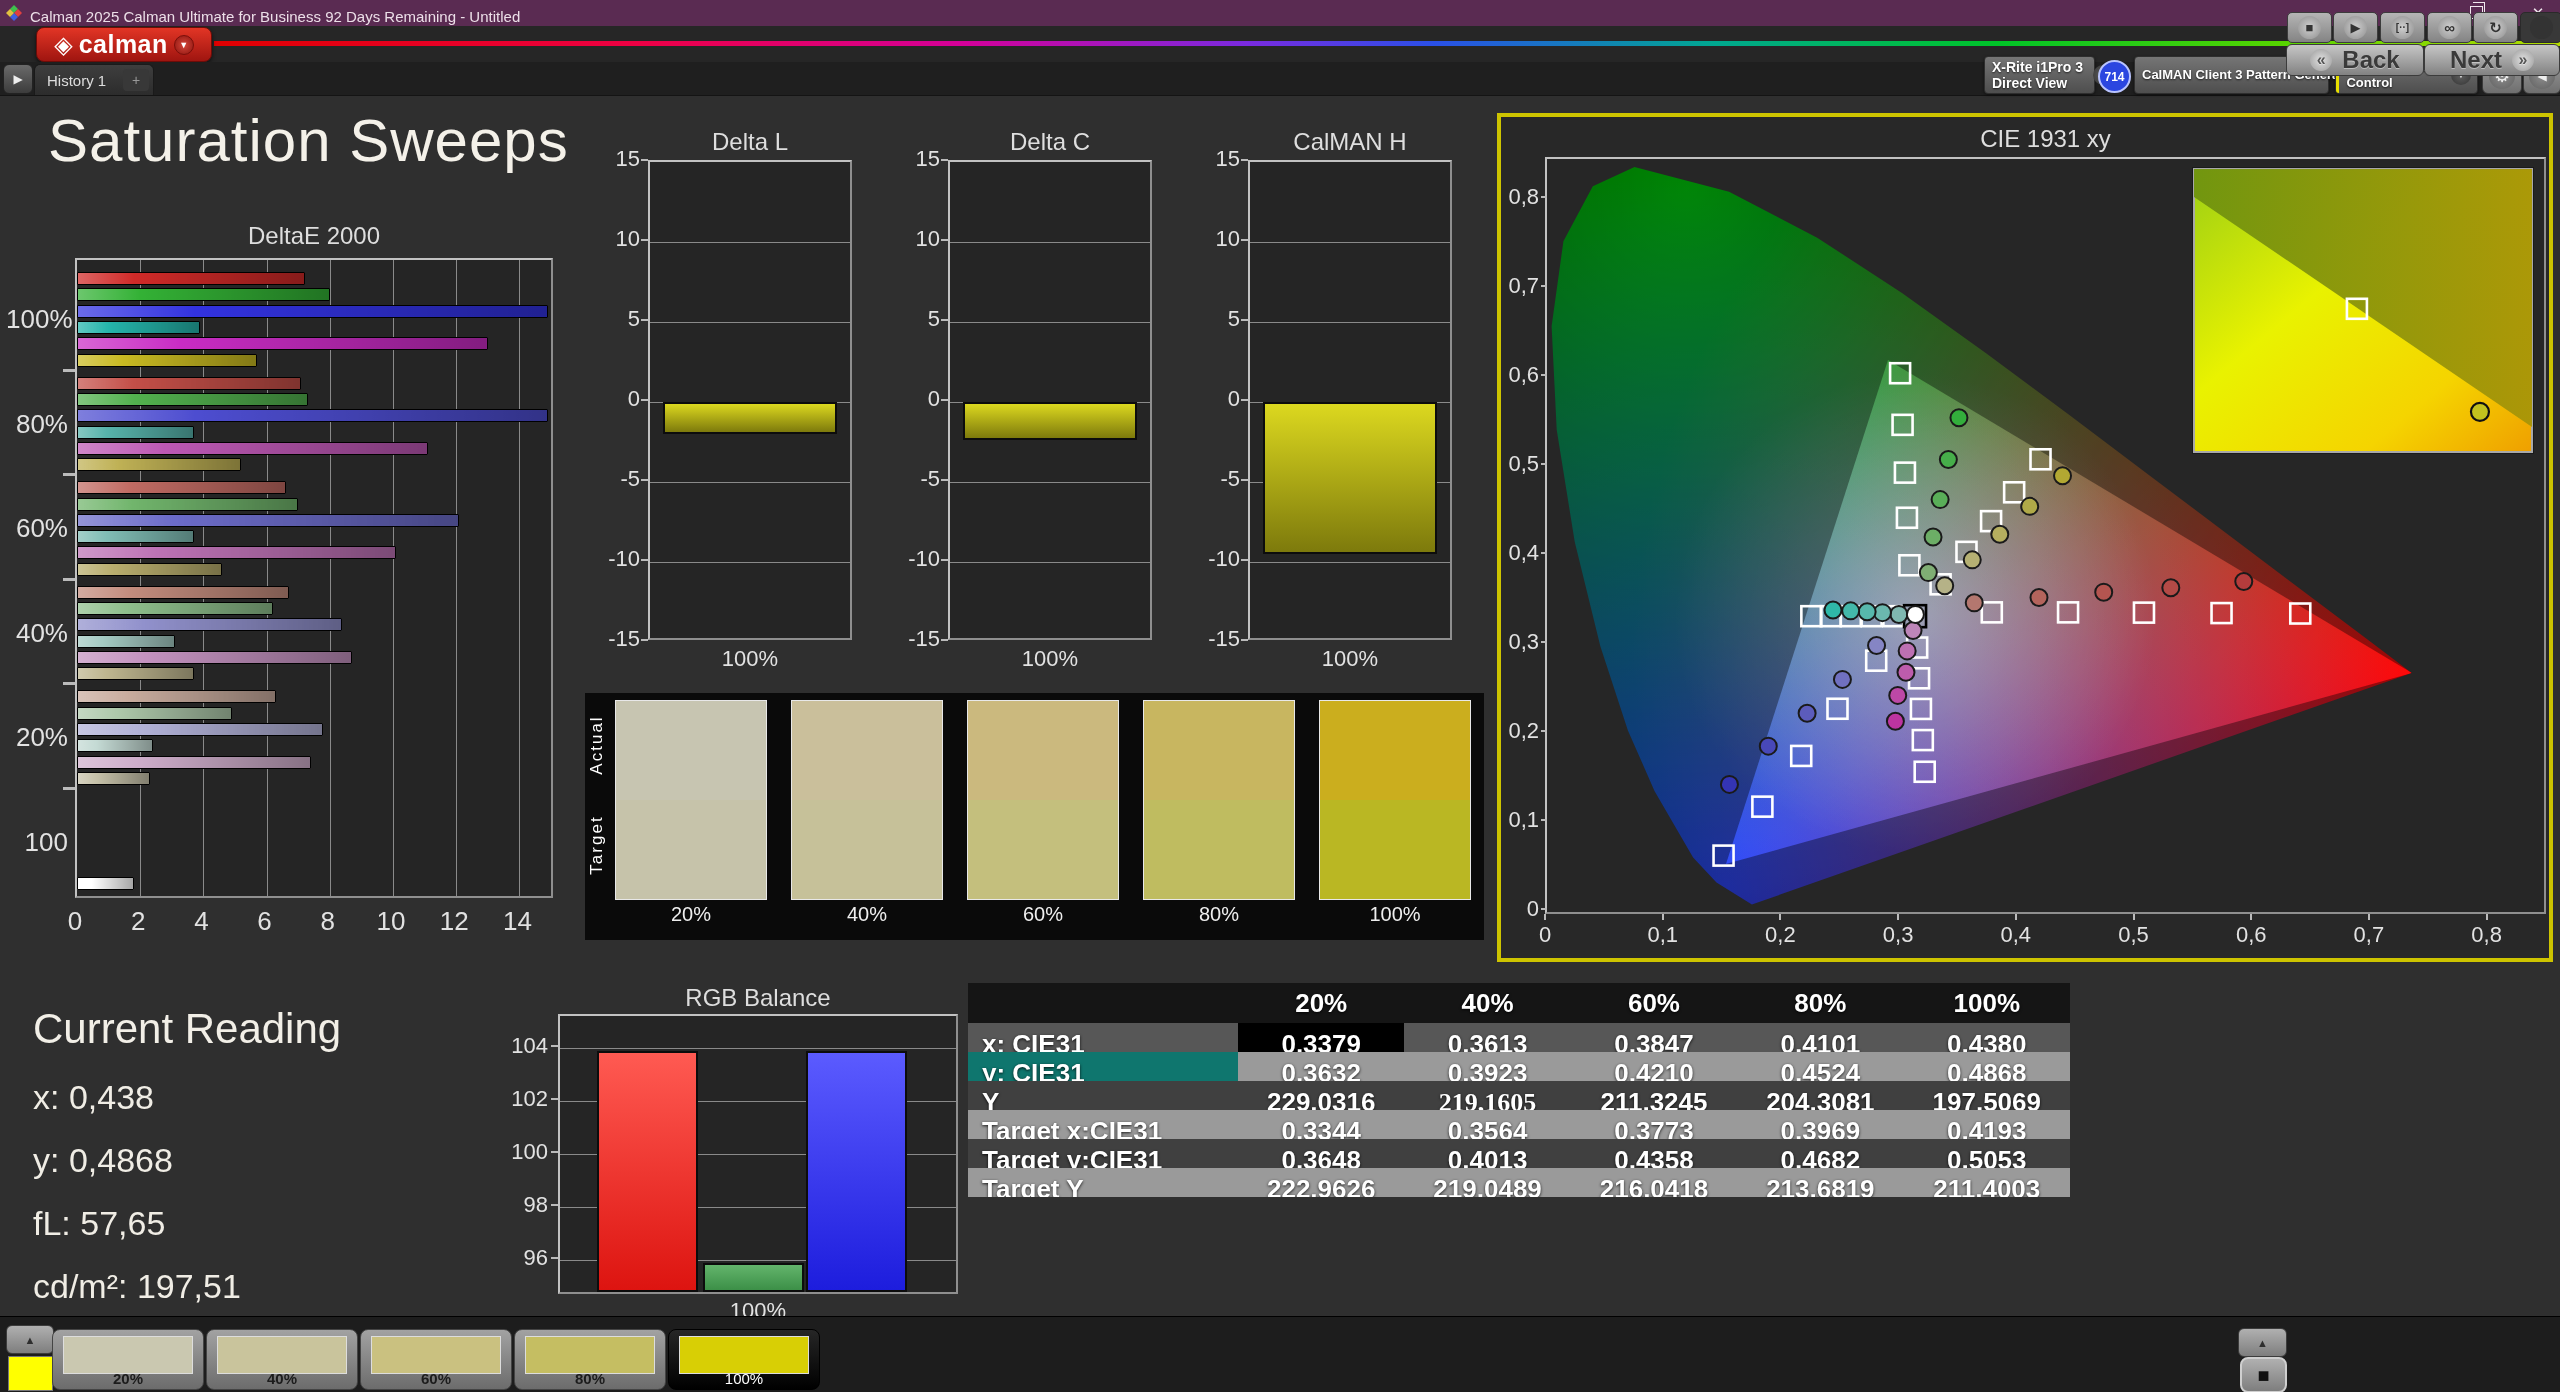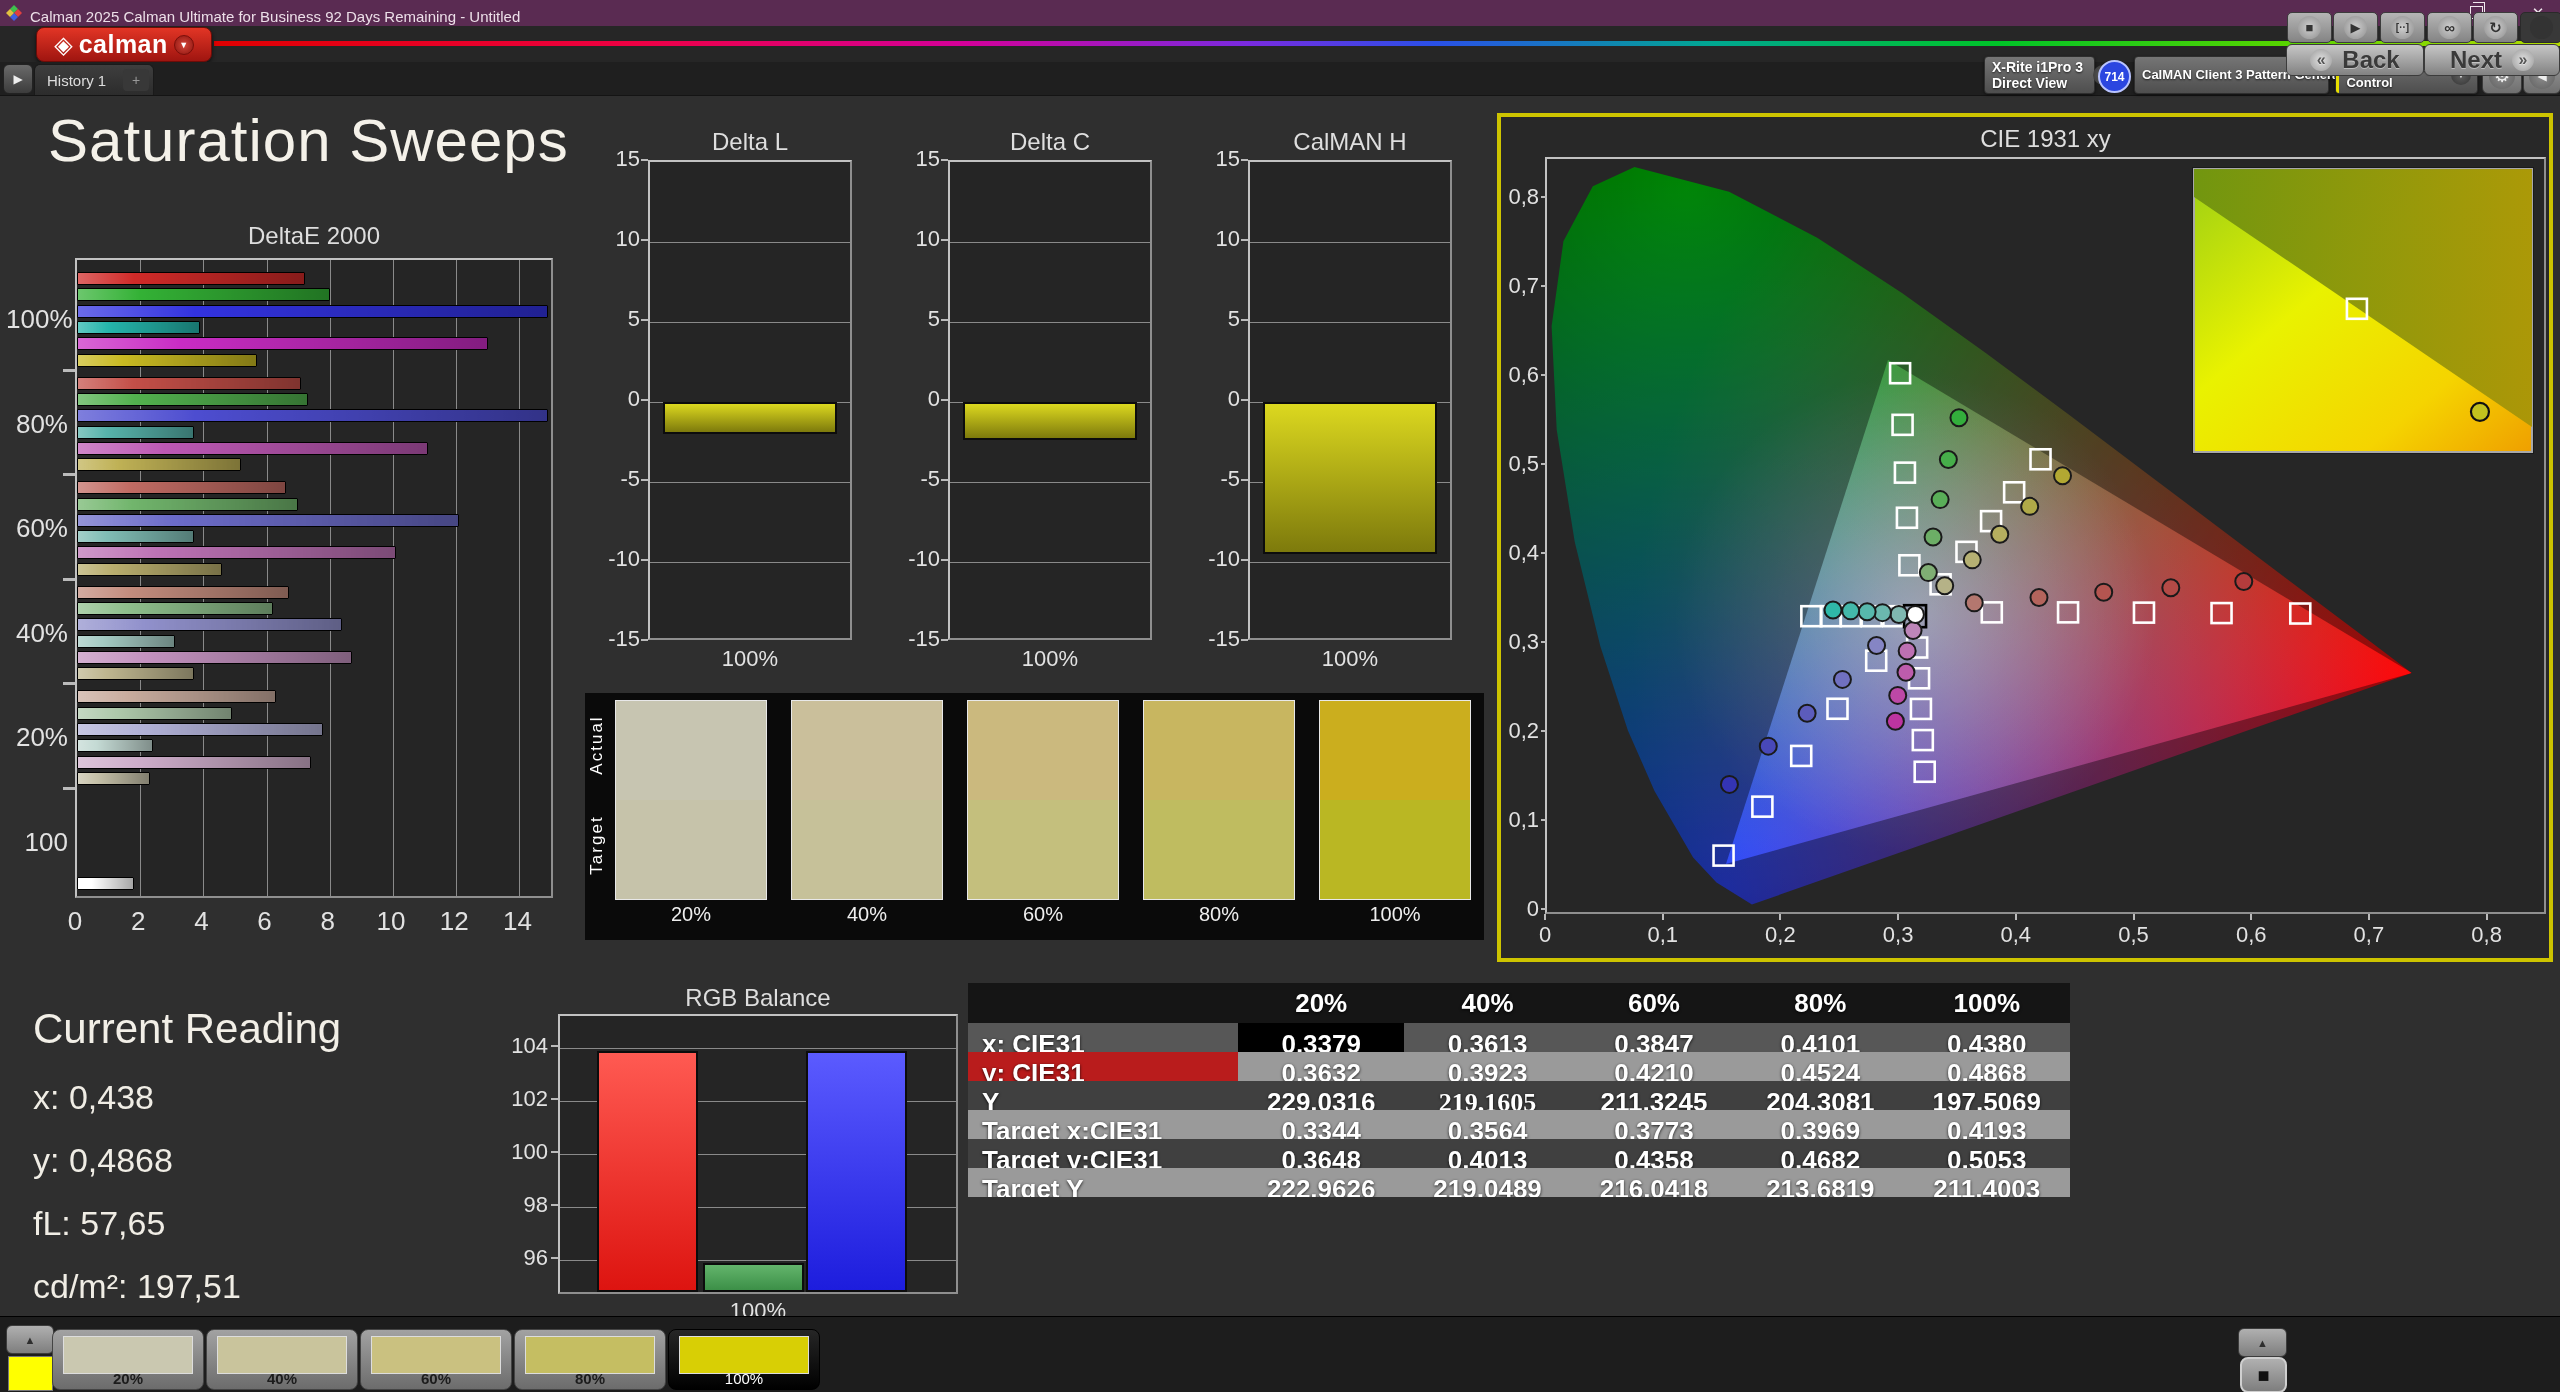--- a/index.html
+++ b/index.html
@@ -428,21 +428,21 @@
     <div class="cell headcell">40%</div>
     <div class="cell headcell">60%</div>
     <div class="cell headcell">80%</div>
     <div class="cell headcell">100%</div>
     <div class="cell rowlabel" style="background: rgb(87, 87, 87);">x: CIE31</div>
     <div class="cell " style="background: #000000;">0,3379</div>
     <div class="cell " style="background: rgb(87, 87, 87);">0,3613</div>
     <div class="cell " style="background: rgb(87, 87, 87);">0,3847</div>
     <div class="cell " style="background: rgb(87, 87, 87);">0,4101</div>
     <div class="cell " style="background: rgb(87, 87, 87);">0,4380</div>
-    <div class="cell rowlabel" style="background: #b91c1c;">y: CIE31</div>
+    <div class="cell rowlabel" style="background: #0f766e;">y: CIE31</div>
     <div class="cell " style="background: rgb(154, 154, 154);">0,3632</div>
     <div class="cell " style="background: rgb(154, 154, 154);">0,3923</div>
     <div class="cell " style="background: rgb(154, 154, 154);">0,4210</div>
     <div class="cell " style="background: rgb(154, 154, 154);">0,4524</div>
     <div class="cell " style="background: rgb(154, 154, 154);">0,4868</div>
     <div class="cell rowlabel" style="background: rgb(64, 64, 64);">Y</div>
     <div class="cell " style="background: rgb(64, 64, 64);">229,0316</div>
     <div class="cell " style="background: rgb(64, 64, 64); font-family: Liberation Serif, serif;">219,1605</div>
     <div class="cell " style="background: rgb(64, 64, 64);">211,3245</div>
     <div class="cell " style="background: rgb(64, 64, 64);">204,3081</div>

